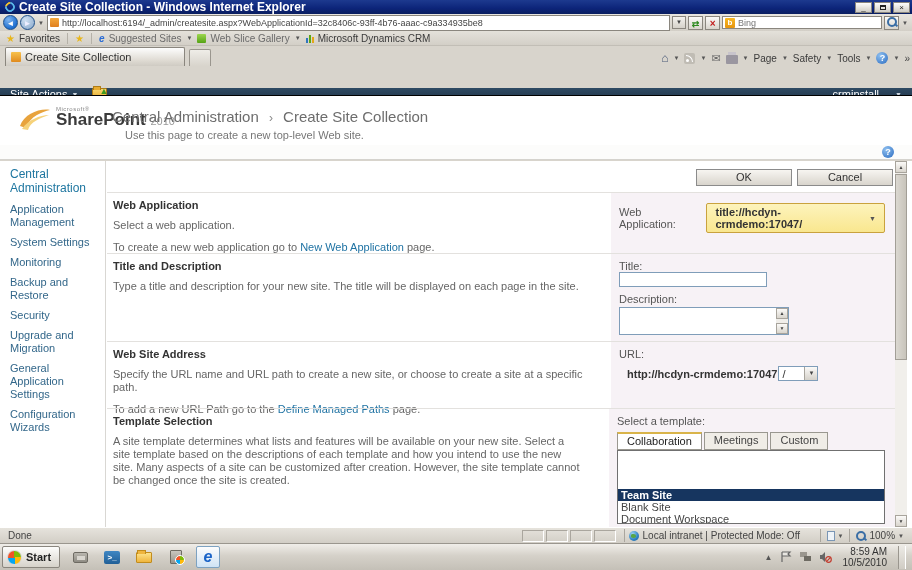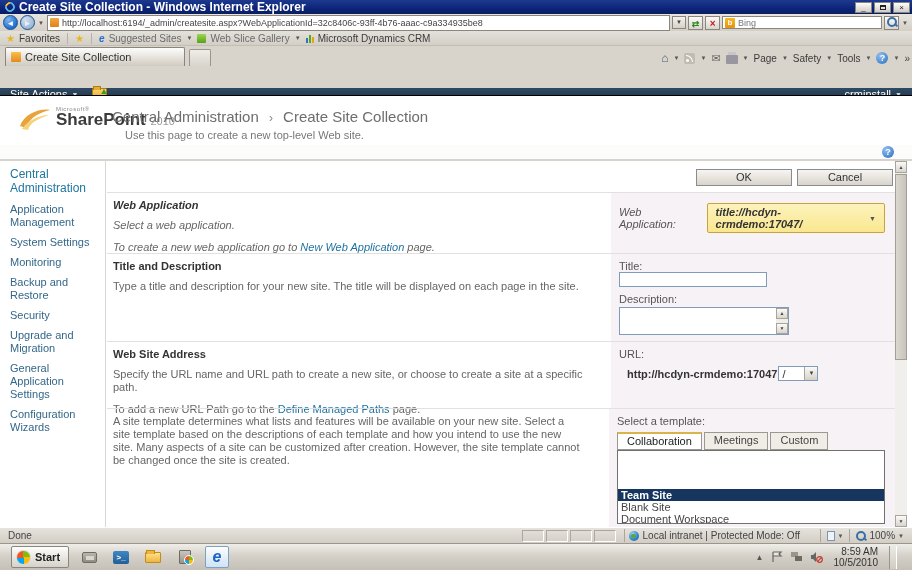--- a/index.html
+++ b/index.html
@@ -90,21 +90,21 @@
   
   .siteactions { position:absolute; top:88px; left:0; right:0; height:25px;
     background:linear-gradient(#2e4a63,#1c2c3e 75%,#16222f); display:flex; align-items:flex-start; padding:0 10px; }
   .sa-btn { color:#fff; font-size:11px; display:flex; align-items:center; gap:4px; }
   .sa-drop { font-size:7px; color:#cdd6df; }
   .folder-up { position:relative; width:15px; height:11px; margin-left:14px;
     background:linear-gradient(#f7d671,#e8ab2e); border:1px solid #b07c14; border-radius:1px; }
   .folder-up::before { content:""; position:absolute; top:-3px; left:0; width:6px; height:3px;
     background:#e8ab2e; border:1px solid #b07c14; border-bottom:none; border-radius:1px 1px 0 0; }
   .folder-up .up-arrow { position:absolute; right:-2px; top:-2px; color:#3f9a1e; font-size:9px; line-height:9px; }
-  .sa-user { margin-left:auto; color:#fff; font-size:11px; display:flex; align-items:center; gap:4px; }
+  .sa-user { margin-left:auto; color:#fff; font-size:11px; display:flex; align-items:center; gap:16px; }
 
   
   .spheader { position:absolute; top:95px; left:0; right:0; height:50px; background:#fff;
     border-top:1px solid #000; }
   .logo { position:absolute; left:18px; top:10px; display:flex; align-items:flex-start; }
   .swoosh { width:34px; height:26px; margin-right:4px; }
   .logo-text .ms { font-size:6px; color:#888; letter-spacing:0.5px; }
   .logo-text .name { font-size:17px; font-weight:bold; color:#3b3b3b; line-height:16px; }
   .logo-text .year { font-size:11px; color:#9a9a9a; font-weight:normal; }
   .crumb { position:absolute; left:112px; top:12px; font-size:15px; color:#6d6d6d; }
@@ -127,21 +127,21 @@
   .main { position:absolute; left:107px; top:0; right:17px; bottom:0; display:flex; flex-direction:column; }
   .btnrow { height:31px; display:flex; justify-content:flex-end; gap:5px; padding:8px 2px 0 0; }
   .pushbtn { width:96px; height:17px; background:linear-gradient(#f7f5f1,#d9d5cd); border:1px solid #8b8b8b;
     text-align:center; font-size:11px; line-height:15px; color:#333; }
   .formrow { display:flex; border-top:1px solid #e3e1de; }
   .formrow .desc { width:504px; padding:6px 26px 0 6px; }
   .formrow .desc h3 { font-size:11px; color:#333; margin-bottom:8px; }
   .formrow .desc p { font-size:11px; color:#666; line-height:13px; margin-bottom:9px; }
   .formrow .inputs { flex:1; background:#f7f2f6; padding:6px 10px 0 8px; }
   .tlink { color:#1e72a3; }
-  .row-webapp { height:61px;font-style:italic; } .row-title { height:88px; } .row-url { height:67px; } .row-template { flex:1; }
+  .row-webapp { height:61px; } .row-title { height:88px; } .row-url { height:67px; } .row-template { flex:1; }
 
   .wa-line { display:flex; align-items:center; gap:8px; margin-top:4px; }
   .field-label { font-size:11px; color:#555; }
   .yellow-drop { display:inline-flex; align-items:center; gap:6px; padding:2px 8px;
     background:linear-gradient(#fdf3bc,#f9e78f); border:1px solid #c9a23e; border-radius:2px;
     font-weight:bold; color:#333; }
   .yellow-drop .d { font-size:7px; color:#555; font-weight:normal; }
 
   .textinput { width:148px; height:15px; border:1px solid #7f9db9; background:#fff; font-size:11px;
     padding:0 2px; font-family:"Liberation Sans",sans-serif; outline:none; display:block; }
@@ -191,21 +191,21 @@
   .globe::after { content:""; position:absolute; left:2px; top:3px; width:5px; height:4px;
     background:#57a546; border-radius:40% 60% 50% 50%; }
   .sb-icon-pane { display:flex; align-items:center; gap:3px; padding:0 6px; border-left:1px solid #aaa69e; height:13px; }
   .page-ic { width:8px; height:10px; background:#eef3f8; border:1px solid #7a96b5; }
   .sb-zoom { display:flex; align-items:center; gap:3px; padding:0 8px 0 6px; border-left:1px solid #aaa69e; height:13px; }
   .d6 { font-size:6px; color:#555; }
 
   
   .taskbar { position:absolute; left:0; right:0; bottom:0; height:27px;
     background:linear-gradient(#f0eee9,#d5d1c9 45%,#c4c0b7); border-top:1px solid #9a968e;
-    display:flex; align-items:center; padding:0 11px; }
+    display:flex; align-items:center; padding:0 2px; }
   .startbtn { display:flex; align-items:center; gap:4px; height:22px; padding:0 8px 0 4px;
     background:linear-gradient(#fdfdfc,#d6d2ca); border:1px solid #8a867e; border-radius:2px; }
   .orb { width:15px; height:15px; border-radius:50%; border:1px solid #d8d8d8;
     background:conic-gradient(#81bc06 0 25%, #ffba08 0 50%, #05a6f0 0 75%, #f35325 0); }
   .startbtn b { font-size:11px; color:#222; }
   .ql { display:flex; align-items:center; margin-left:8px; gap:8px; }
   .ql-item { width:24px; height:22px; display:flex; align-items:center; justify-content:center; }
   .ql-item.active { background:linear-gradient(#fdfdfd,#cfe3f5); border:1px solid #7da2c1; border-radius:2px; }
   .pc-ic { width:15px; height:11px; background:linear-gradient(#b9b6ae,#8f8c84); border:1px solid #6e6b63; border-radius:2px; position:relative; }
   .pc-ic::after { content:""; position:absolute; left:3px; top:3px; width:8px; height:4px; background:#d9d6cf; }
@@ -415,20 +415,21 @@
             <span class="url-select">
               <span class="val">/</span>
               <span class="arr">▼</span>
             </span>
           </div>
         </div>
       </div>
 
       <div class="formrow row-template">
         <div class="desc">
+          <h3>Template Selection</h3>
           <p>A site template determines what lists and features will be available on your new site. Select a site template based on the descriptions of each template and how you intend to use the new site. Many aspects of a site can be customized after creation. However, the site template cannot be changed once the site is created.</p>
         </div>
         <div class="inputs">
           <div class="field-label">Select a template:</div>
           <div class="tpl-tabs">
             <span class="tpl-tab active">Collaboration</span>
             <span class="tpl-tab">Meetings</span>
             <span class="tpl-tab">Custom</span>
           </div>
           <div class="tpl-list">

